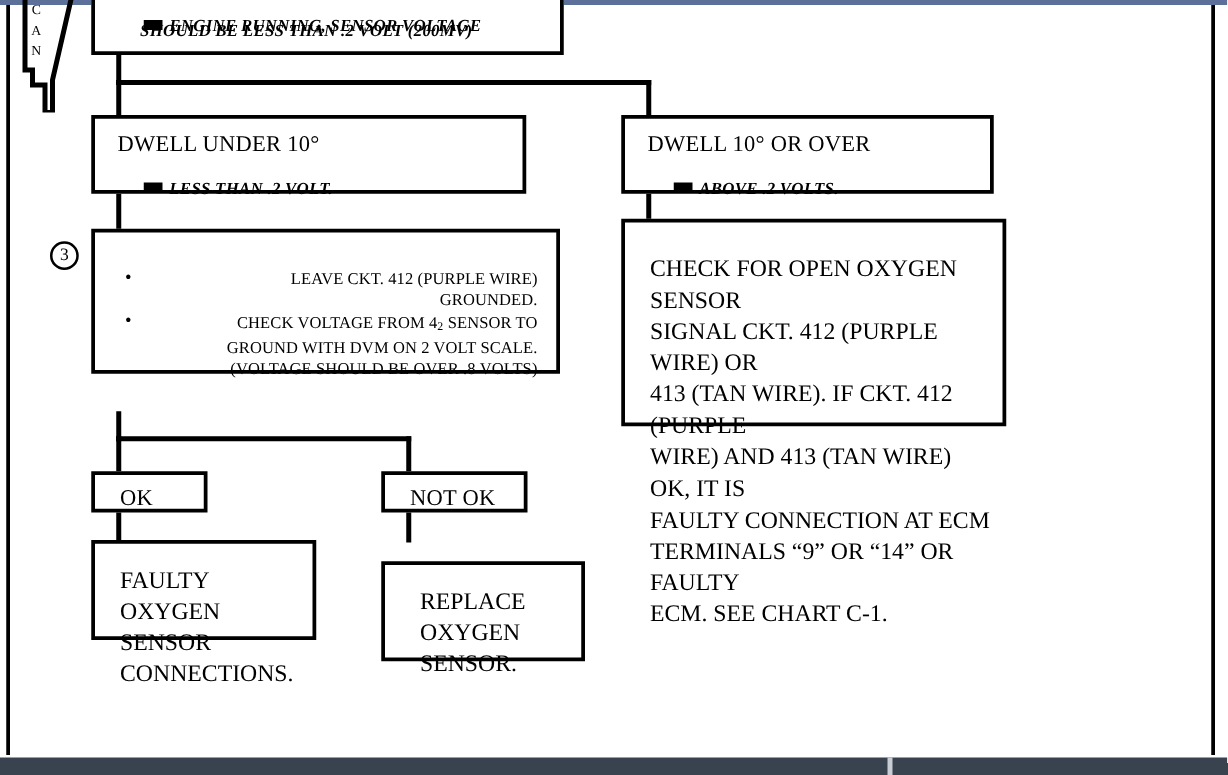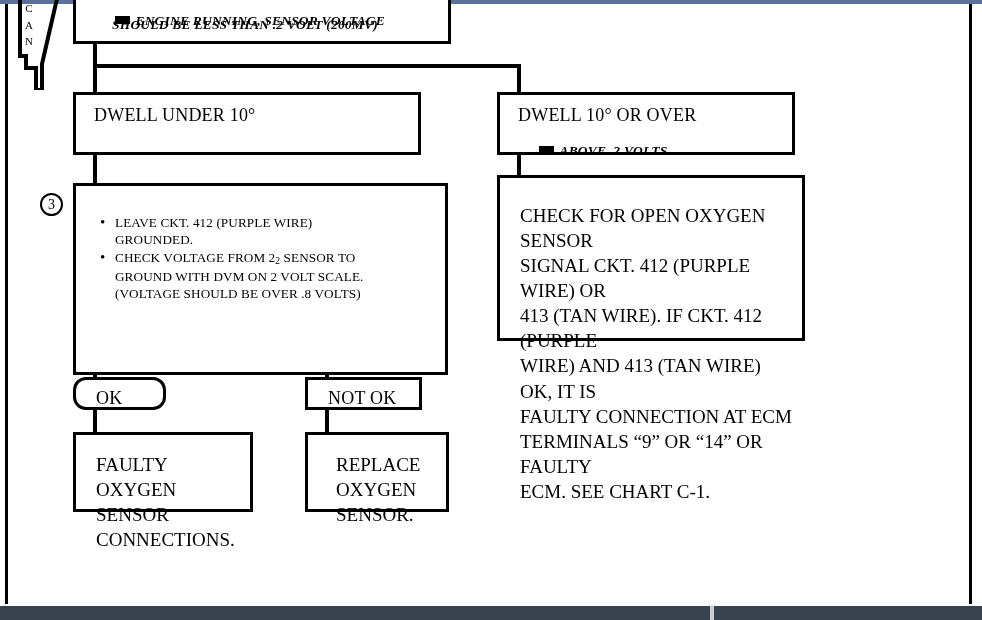--- a/index.html
+++ b/index.html
@@ -206,42 +206,45 @@
     <div class="fc-text t-bolditalic" style="left:36px; top:36px;">SHOULD BE LESS THAN .2 VOLT (200MV)</div>
   </div>
 
   <div class="fc-line-v" style="left:93px; top:42px; height:26px;"></div>
   <div class="fc-line-h" style="left:93px; top:64px; width:428px;"></div>
   <div class="fc-line-v" style="left:93px; top:64px; height:30px;"></div>
   <div class="fc-line-v" style="left:517px; top:64px; height:30px;"></div>
 
   <div class="fc-box" style="left:73px; top:92px; width:348px; height:63px;">
     <div class="fc-text t-plain" style="left:18px; top:10px;">DWELL UNDER 10°</div>
+    <div class="fc-text t-bolditalic" style="left:18px; top:32px;">
+      <span class="sq-bullet"></span><span>LESS THAN .2 VOLT.</span>
+    </div>
   </div>
 
   <div class="fc-box" style="left:497px; top:92px; width:298px; height:63px;">
     <div class="fc-text t-plain" style="left:18px; top:10px;">DWELL 10° OR OVER</div>
     <div class="fc-text t-bolditalic" style="left:18px; top:32px;">
       <span class="sq-bullet"></span><span>ABOVE .2 VOLTS.</span>
     </div>
   </div>
 
   <div class="fc-line-v" style="left:93px; top:153px; height:32px;"></div>
   <div class="fc-line-v" style="left:517px; top:153px; height:24px;"></div>
 
   <div class="step-circle" style="left:40px; top:193px;">3</div>
 
-  <div class="fc-box" style="left:73px; top:183px; width:375px; height:192px;">
+  <div class="fc-box" style="left:73px; top:183px; width:375px; height:116px;text-align:right;">
     <ul class="bullet-list t-body" style="position:absolute; left:24px; top:28px; width:330px;">
       <li>
         <span class="hang">LEAVE CKT. 412 (PURPLE WIRE)</span>
         <span class="hang">GROUNDED.</span>
       </li>
       <li>
-        <span class="hang"><span>CHECK VOLTAGE FROM 2</span><sub>2</sub><span> SENSOR  TO</span></span>
+        <span class="hang"><span>CHECK VOLTAGE FROM 4</span><sub>2</sub><span> SENSOR  TO</span></span>
         <span class="hang">GROUND WITH DVM ON 2 VOLT SCALE.</span>
         <span class="hang">(VOLTAGE SHOULD BE OVER .8 VOLTS)</span>
       </li>
     </ul>
   </div>
 
   <div class="fc-box" style="left:497px; top:175px; width:308px; height:166px;">
     <div class="fc-text t-small" style="left:20px; top:25px; width:275px;">CHECK FOR OPEN OXYGEN SENSOR
 SIGNAL CKT. 412 (PURPLE WIRE) OR
 413 (TAN WIRE). IF CKT. 412 (PURPLE
@@ -249,38 +252,38 @@
 FAULTY CONNECTION AT ECM
 TERMINALS “9” OR “14” OR FAULTY
 ECM. SEE CHART C-1.</div>
   </div>
 
   <div class="fc-line-v" style="left:93px; top:329px; height:24px;"></div>
   <div class="fc-line-h" style="left:93px; top:349px; width:236px;"></div>
   <div class="fc-line-v" style="left:93px; top:349px; height:30px;"></div>
   <div class="fc-line-v" style="left:325px; top:349px; height:30px;"></div>
 
-  <div class="fc-box" style="left:73px; top:377px; width:93px; height:33px;border-radius:13px;">
+  <div class="fc-box" style="left:73px; top:377px; width:93px; height:33px;">
     <div class="fc-text t-plain" style="left:20px; top:8px;">OK</div>
   </div>
 
   <div class="fc-box" style="left:305px; top:377px; width:117px; height:33px;text-align:center;">
     <div class="fc-text t-plain" style="left:20px; top:8px;">NOT OK</div>
   </div>
 
   <div class="fc-line-v" style="left:93px; top:408px; height:26px;"></div>
   <div class="fc-line-v" style="left:325px; top:408px; height:26px;"></div>
 
   <div class="fc-box" style="left:73px; top:432px; width:180px; height:80px;">
     <div class="fc-text t-small" style="left:20px; top:17px; width:150px;">FAULTY OXYGEN
 SENSOR
 CONNECTIONS.</div>
   </div>
 
-  <div class="fc-box" style="left:305px; top:432px; width:144px; height:80px;">
+  <div class="fc-box" style="left:305px; top:449px; width:163px; height:80px;">
     <div class="fc-text t-small" style="left:28px; top:17px; width:110px;">REPLACE
 OXYGEN
 SENSOR.</div>
   </div>
 
   <div class="chrome-bottom-bar"></div>
   <div class="chrome-bottom-divider"></div>
 
 </div>
 

